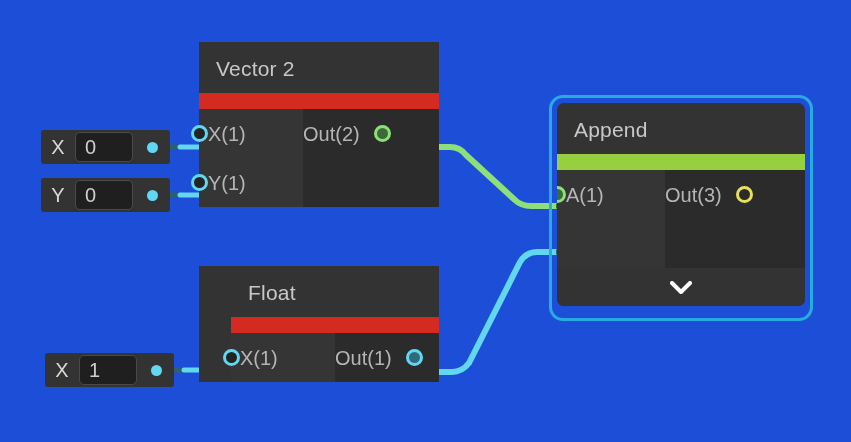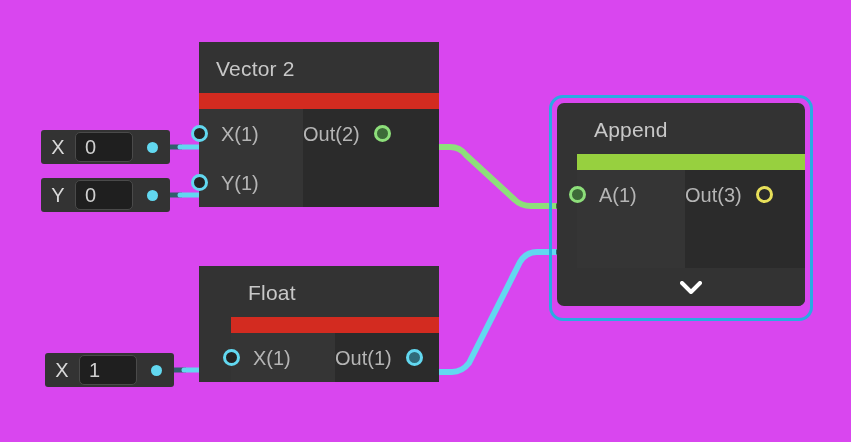--- a/index.html
+++ b/index.html
@@ -4,21 +4,21 @@
 <style>
   html, body {
     margin: 0;
     padding: 0;
     background: #1a1a1a;
   }
   #canvas {
     position: relative;
     width: 851px;
     height: 442px;
-    background: #d946ef;
+    background: #1d4ed8;
     overflow: hidden;
     font-family: "Liberation Sans", sans-serif;
     -webkit-font-smoothing: antialiased;
   }
 
   
   #wires {
     position: absolute;
     left: 0; top: 0;
     width: 851px; height: 442px;
@@ -64,21 +64,21 @@
   }
   .port-row.out {
     justify-content: flex-start;
   }
   .port-label {
     color: #b5b5b5;
     font-size: 20px;
     line-height: 1;
     white-space: nowrap;
   }
-  .col-in .port-label { margin-left: 13px; }
+  .col-in .port-label { }
   .col-out .port-label { margin-right: 14px; }
 
   
   .port {
     width: 17px;
     height: 17px;
     border-radius: 50%;
     box-sizing: border-box;
     flex: 0 0 auto;
   }
@@ -94,21 +94,20 @@
   .selection {
     position: absolute;
     border: 3px solid #29abe2;
     border-radius: 14px;
     box-sizing: border-box;
     z-index: 9;
   }
   .node.rounded {
     border-radius: 7px;
     overflow: hidden;
-    padding-left: 20px;
   }
 
   
   .collapse-bar {
     background: #333333;
     height: 38px;
     display: flex;
     align-items: center;
     justify-content: center;
   }

